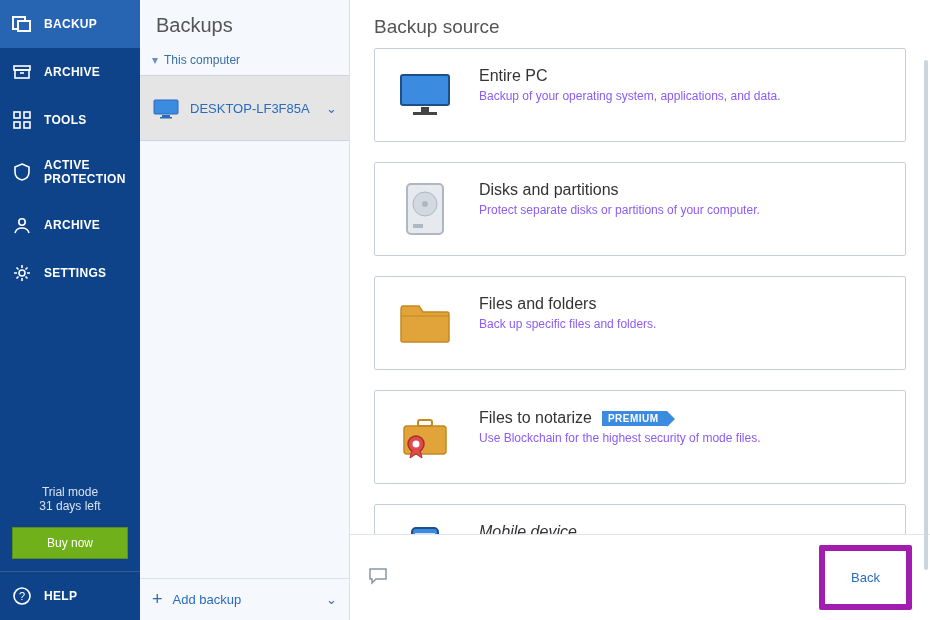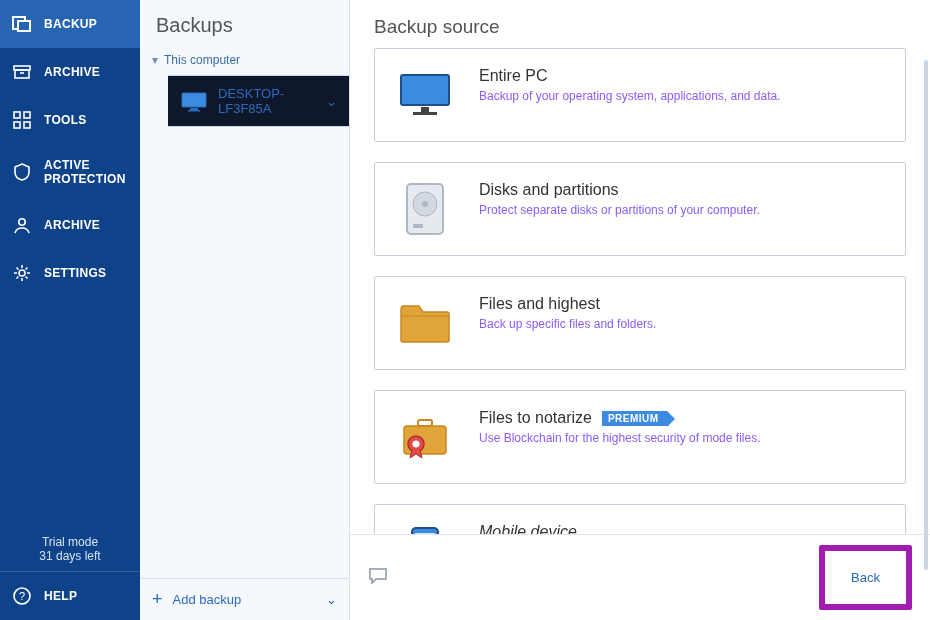--- a/index.html
+++ b/index.html
@@ -12,21 +12,21 @@
   .nav-item.active { background: #2764b2; }
   .nav-icon { width: 20px; height: 20px; display: flex; align-items: center; justify-content: center; flex-shrink: 0; }
   .nav-label { font-size: 12px; font-weight: 600; letter-spacing: 0.3px; line-height: 1.2; }
   .trial { text-align: center; padding: 8px 10px; font-size: 12px; color: #d6e2f2; }
   .buy { margin: 6px 12px 12px; background: #6fb01b; color: #fff; text-align: center; padding: 8px 0; font-size: 12px; border: 1px solid #5a9016; cursor: pointer; }
   .help-row { margin-top: auto; }
   
   .backups-panel { width: 210px; background: #f5f8fc; border-right: 1px solid #d9e2ec; display: flex; flex-direction: column; }
   .backups-header { padding: 14px 16px 8px; font-size: 20px; color: #555; }
   .tree-head { display: flex; align-items: center; gap: 6px; padding: 8px 12px; font-size: 12px; color: #3b6ea5; cursor: pointer; }
-  .backup-row { display: flex; align-items: center; padding: 10px 12px; background: #0f172a; border-top: 1px solid #c6d8ec; border-bottom: 1px solid #c6d8ec; cursor: pointer; margin-left: 28px; }
+  .backup-row { display: flex; align-items: center; padding: 22px 12px; background: #e5e5e5; border-top: 1px solid #c6d8ec; border-bottom: 1px solid #c6d8ec; cursor: pointer; }
   .backup-row .mon { width: 28px; height: 20px; margin-right: 10px; }
   .backup-name { flex: 1; color: #2a6bbd; font-size: 13px; }
   .chev { color: #2a6bbd; }
   .add-backup { border-top: 1px solid #d9e2ec; padding: 10px 12px; display: flex; align-items: center; gap: 10px; color: #2a6bbd; cursor: pointer; font-size: 13px; }
   .add-backup .spacer { flex: 1; }
   
   .main { flex: 1; display: flex; flex-direction: column; background: #fff; position: relative; }
   .main-title { font-size: 19px; color: #555; padding: 16px 24px 10px; }
   .cards { padding: 0 24px 0 24px; overflow-y: auto; flex: 1; }
   .card { border: 1px solid #c6cfd9; border-radius: 2px; display: flex; align-items: flex-start; padding: 18px 22px; margin-bottom: 20px; cursor: pointer; gap: 26px; }
@@ -104,20 +104,21 @@
               <path d="M10 2v3M10 15v3M2 10h3M15 10h3M4.5 4.5l2 2M13.5 13.5l2 2M15.5 4.5l-2 2M6.5 13.5l-2 2" stroke="#fff" stroke-width="1.6"></path>
             </svg>
         </span>
         <span class="nav-label">SETTINGS</span>
       </div>
     </div>
     <div class="trial">
       <div>Trial mode</div>
       <div>31 days left</div>
     </div>
+    <div class="buy">Buy now</div>
     <div class="nav-item help-row" style="border-top:1px solid rgba(255,255,255,0.15);">
       <span class="nav-icon">
         <svg width="20" height="20" viewBox="0 0 20 20">
             <circle cx="10" cy="10" r="8" fill="none" stroke="#fff" stroke-width="1.6"></circle>
             <text x="10" y="14" text-anchor="middle" fill="#fff" font-size="11" font-family="Arial">?</text>
           </svg>
       </span>
       <span class="nav-label">HELP</span>
     </div>
   </div>
@@ -187,21 +188,21 @@
 
       <div class="card">
         <div class="card-icon">
           <svg width="52" height="42" viewBox="0 0 52 42">
               <path d="M2 8 L2 38 C2 40 4 40 4 40 L48 40 C50 40 50 38 50 38 L50 12 C50 10 48 10 48 10 L24 10 L20 4 L4 4 C2 4 2 6 2 8 Z" fill="#e0a43a" stroke="#c68820" stroke-width="1.5"></path>
               <path d="M2 14 L50 14" stroke="#c68820" stroke-width="1"></path>
             </svg>
         </div>
         <div class="card-text">
           <div class="card-title">
-              <span>Files and highest</span>
+              <span>Files and folders</span>
             </div>
           <div class="card-desc">Back up specific files and folders.</div>
         </div>
       </div>
 
       <div class="card">
         <div class="card-icon">
           <svg width="54" height="46" viewBox="0 0 54 46">
               <rect x="6" y="12" width="42" height="28" rx="3" fill="#e0a43a" stroke="#c68820" stroke-width="1.5"></rect>
               <rect x="20" y="6" width="14" height="6" rx="2" fill="none" stroke="#c68820" stroke-width="2"></rect>

